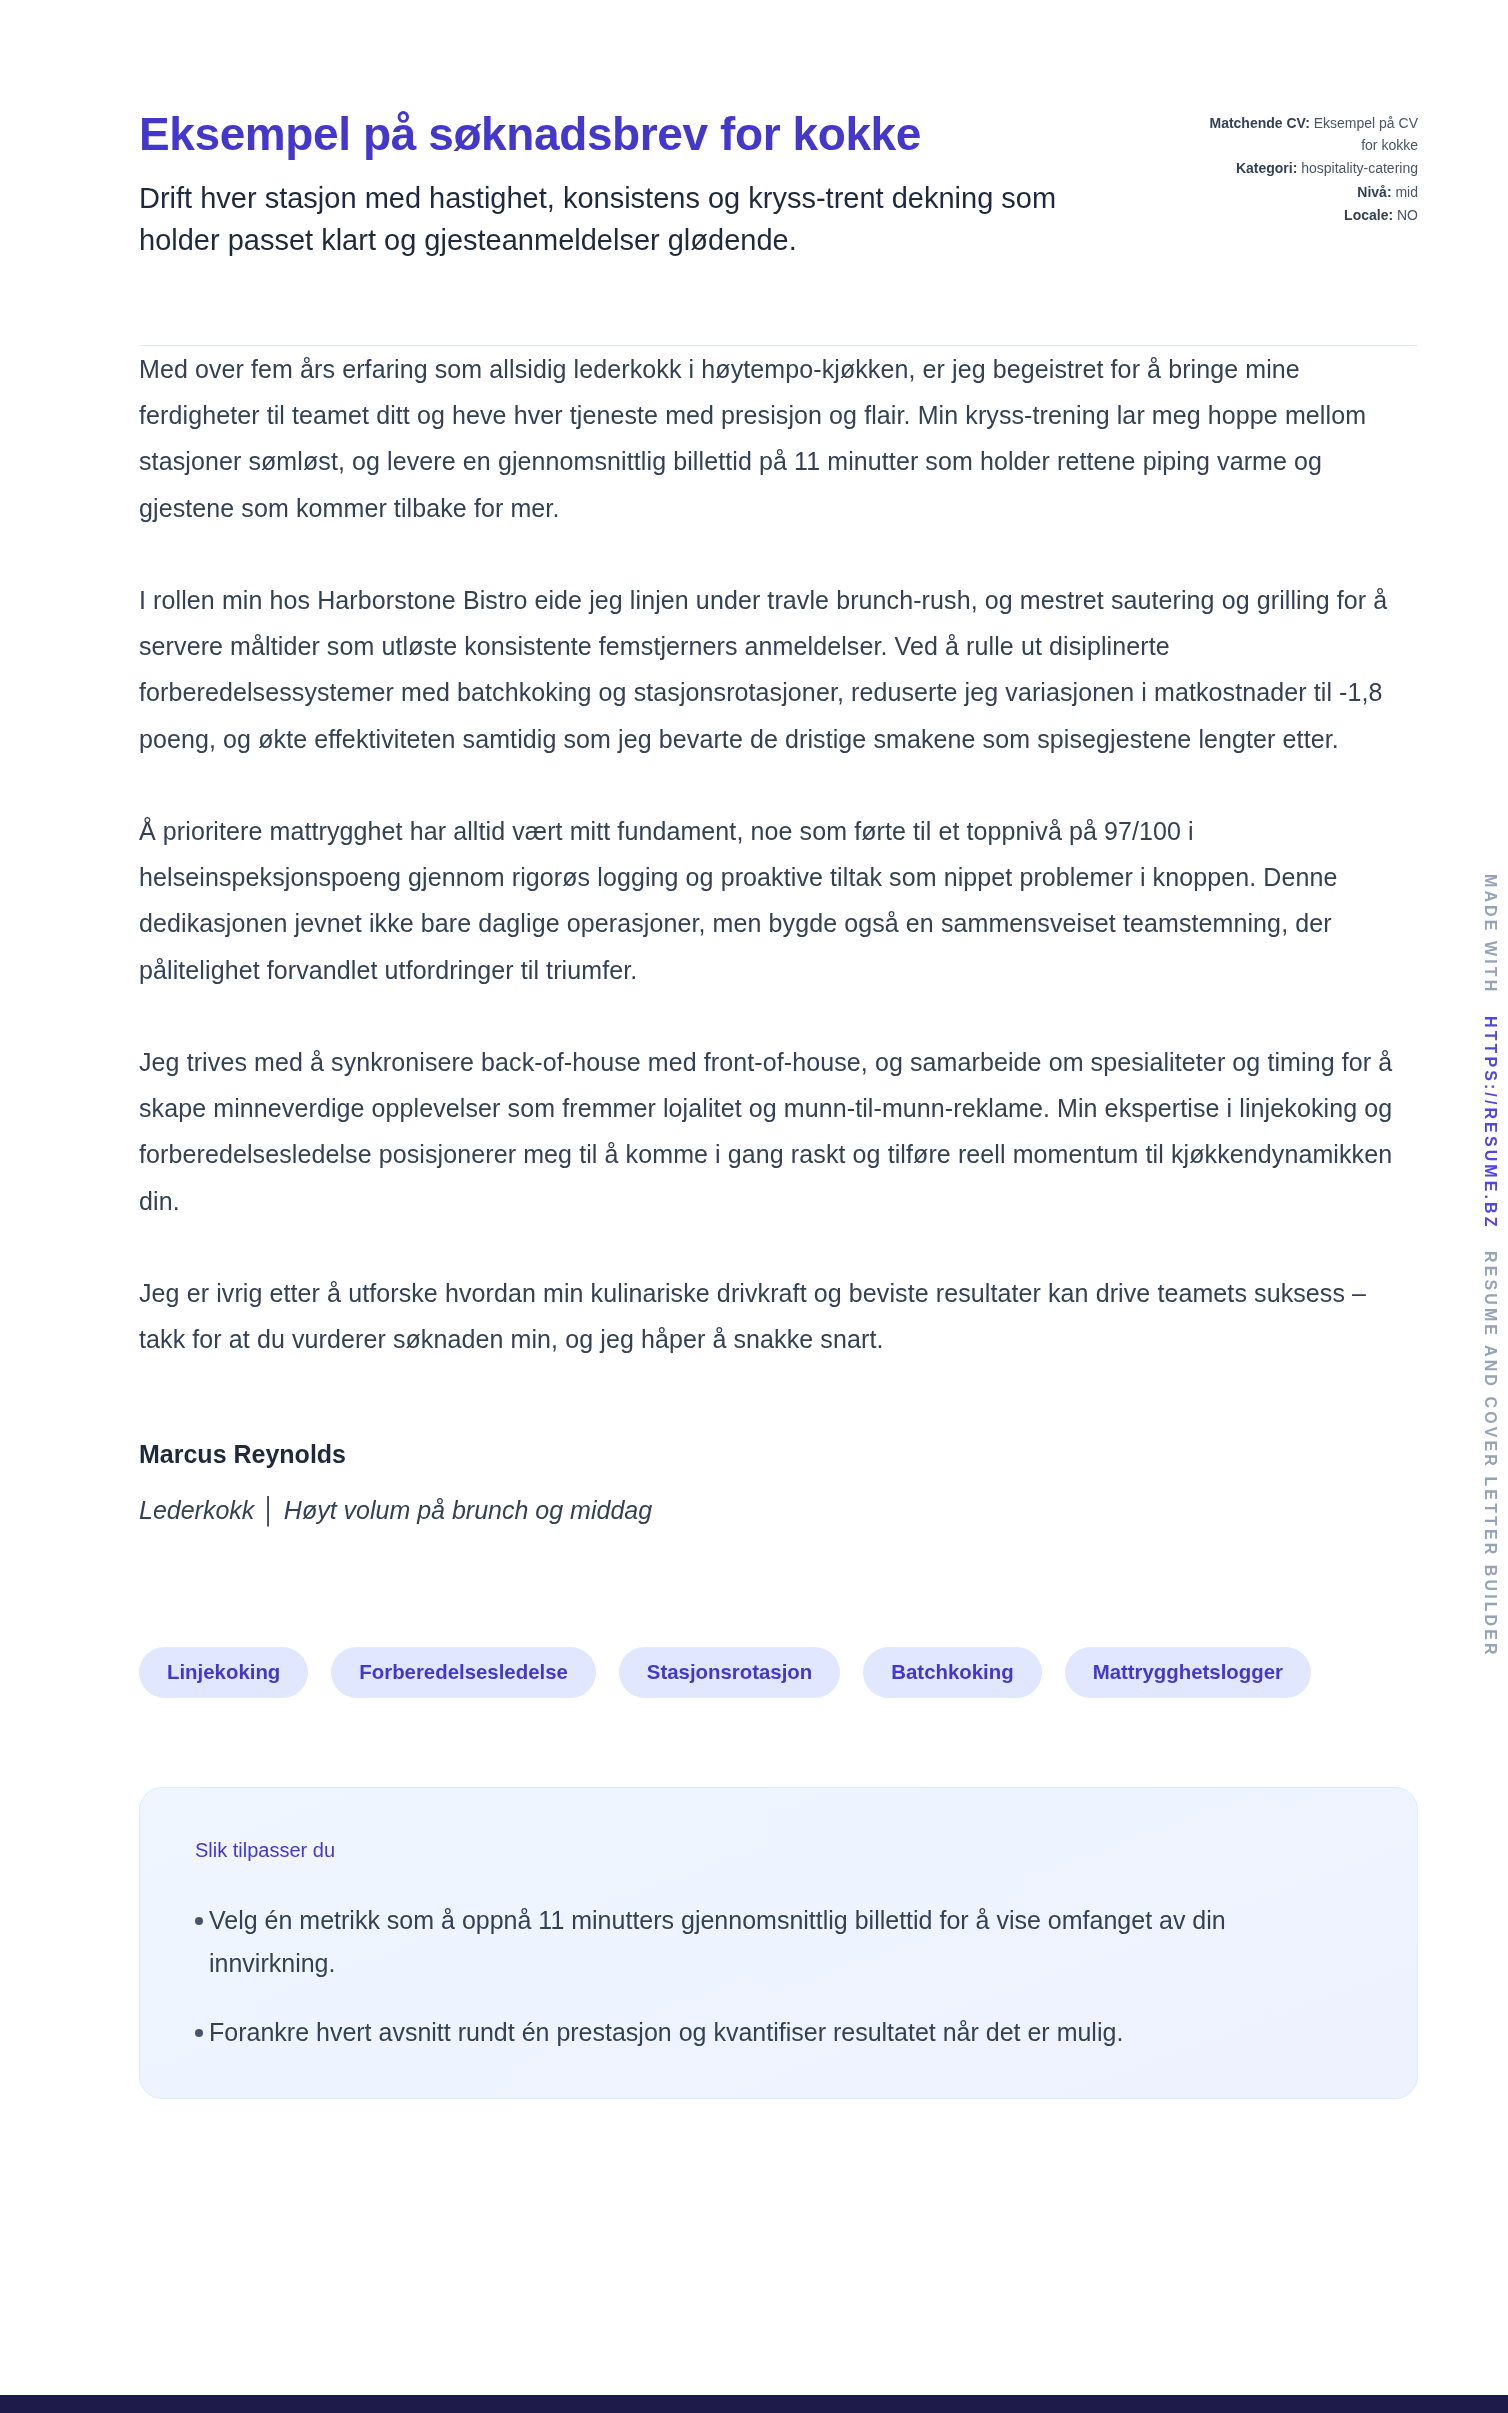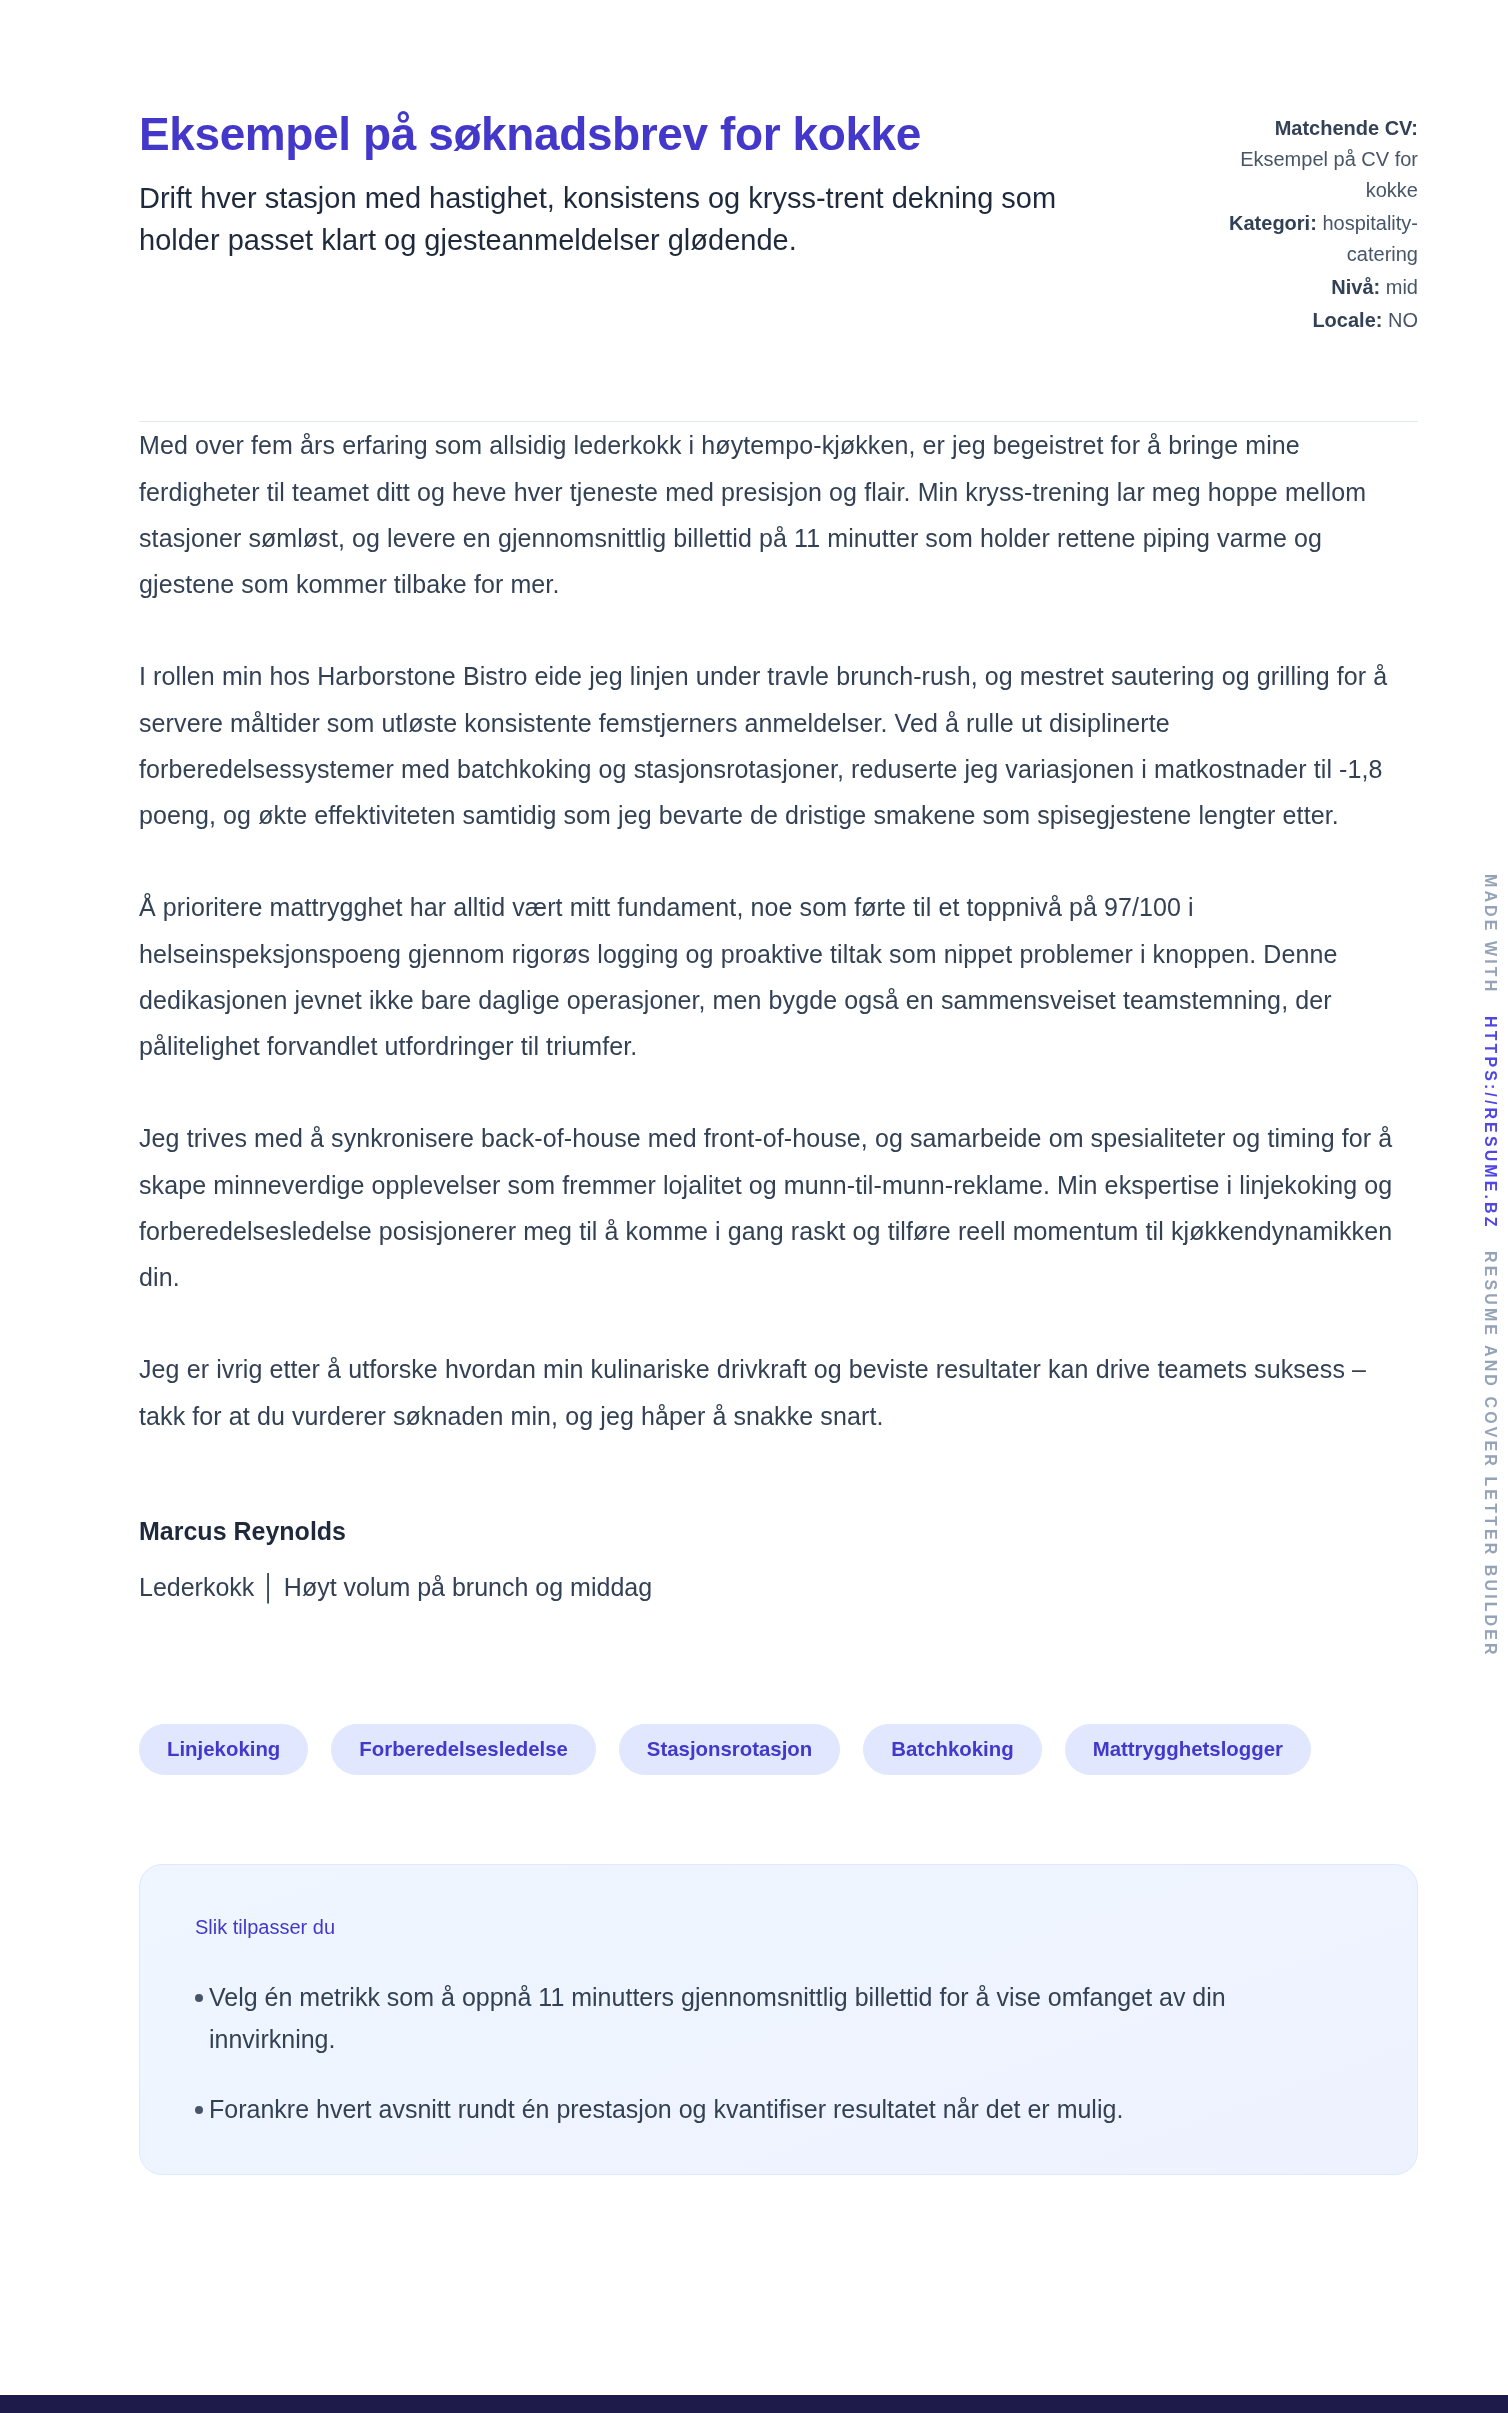--- a/index.html
+++ b/index.html
@@ -37,21 +37,21 @@
   .page-subtitle {
     font-size: 29px;
     line-height: 1.45;
     font-weight: 400;
     color: #1e293b;
   }
   .meta {
     flex: 0 0 auto;
     width: 224px;
     text-align: right;
-    font-size: 20px;
+    font-size: 14px;
     line-height: 1.55;
     color: #475569;
     padding-top: 5.3px;
   }
   .meta-row { margin-bottom: 1.8px; }
   .meta-label { font-weight: 700; color: #334155; }
 
   .divider {
     border: none;
     border-top: 0.9px solid #e2e8f0;
@@ -76,20 +76,21 @@
   .signature-name {
     margin-top: 78px;
     font-size: 25px;
     font-weight: 700;
     color: #1e293b;
   }
   .signature-role {
     margin-top: 27px;
     font-size: 25px;
     color: #334155;
+    font-style: italic;
   }
 
   
   .tags {
     margin-top: 122px;
     display: flex;
     flex-wrap: wrap;
     gap: 23px;
   }
   .tag {

